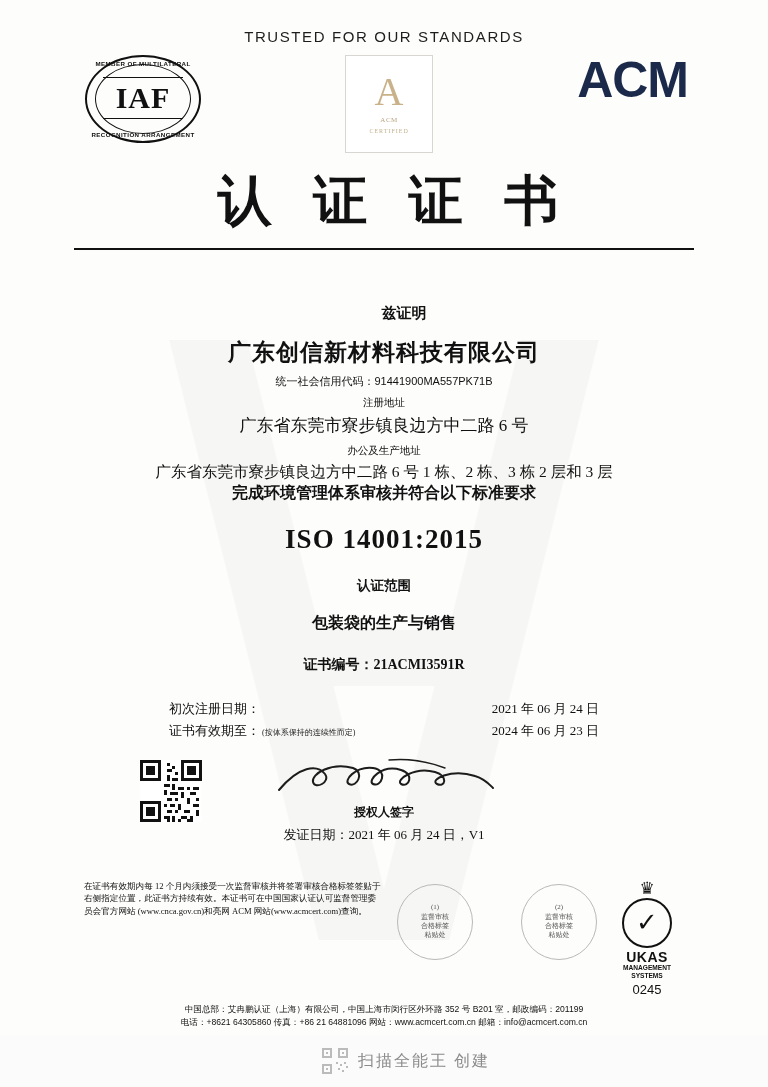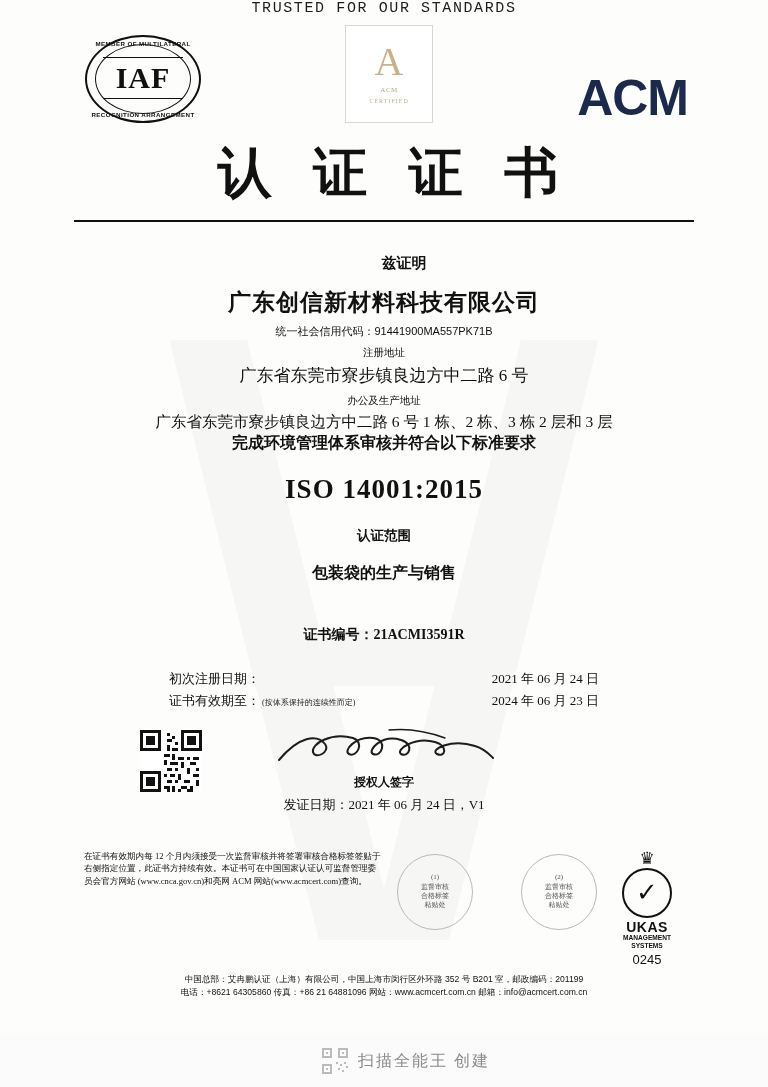--- a/index.html
+++ b/index.html
@@ -47,29 +47,30 @@
     right: 150px;
     top: 330px;
     height: 56px;
     background: #f1f1ef;
   }
 
   .content { position: relative; z-index: 2; }
 
   .top-tagline {
     text-align: center;
-    font-family: Liberation Mono, monospace;
+    font-family: Liberation Sans, sans-serif;
     font-size: 15px;
     letter-spacing: 1.6px;
     color: #1d1d1d;
+    padding-top: 28px;
   }
 
   .logo-row {
     display: flex;
-    align-items: flex-end;
+    align-items: flex-start;
     justify-content: space-between;
     padding: 10px 80px 0 85px;
     height: 96px;
   }
 
   
   .iaf {
     width: 116px;
     height: 88px;
     position: relative;
@@ -177,21 +178,21 @@
     width: 620px;
     height: 2px;
     background: #111;
     margin: 10px auto 0 auto;
   }
 
   .zz {
     text-align: center;
     font-size: 15px;
     font-weight: bold;
-    margin-top: 32px;
+    margin-top: 54px;
     color: #111;
     padding-left: 40px;
   }
   .company {
     text-align: center;
     font-size: 23px;
     font-weight: bold;
     margin-top: 14px;
     letter-spacing: 1px;
     color: #111;
@@ -243,21 +244,21 @@
     text-align: center;
     font-size: 16px;
     font-weight: bold;
     margin-top: 18px;
     color: #111;
   }
   .cert-no {
     text-align: center;
     font-size: 14px;
     font-weight: bold;
-    margin-top: 42px;
+    margin-top: 22px;
     color: #111;
   }
 
   .dates {
     margin: 26px auto 0 auto;
     width: 430px;
     position: relative;
     font-size: 13px;
     color: #111;
   }

